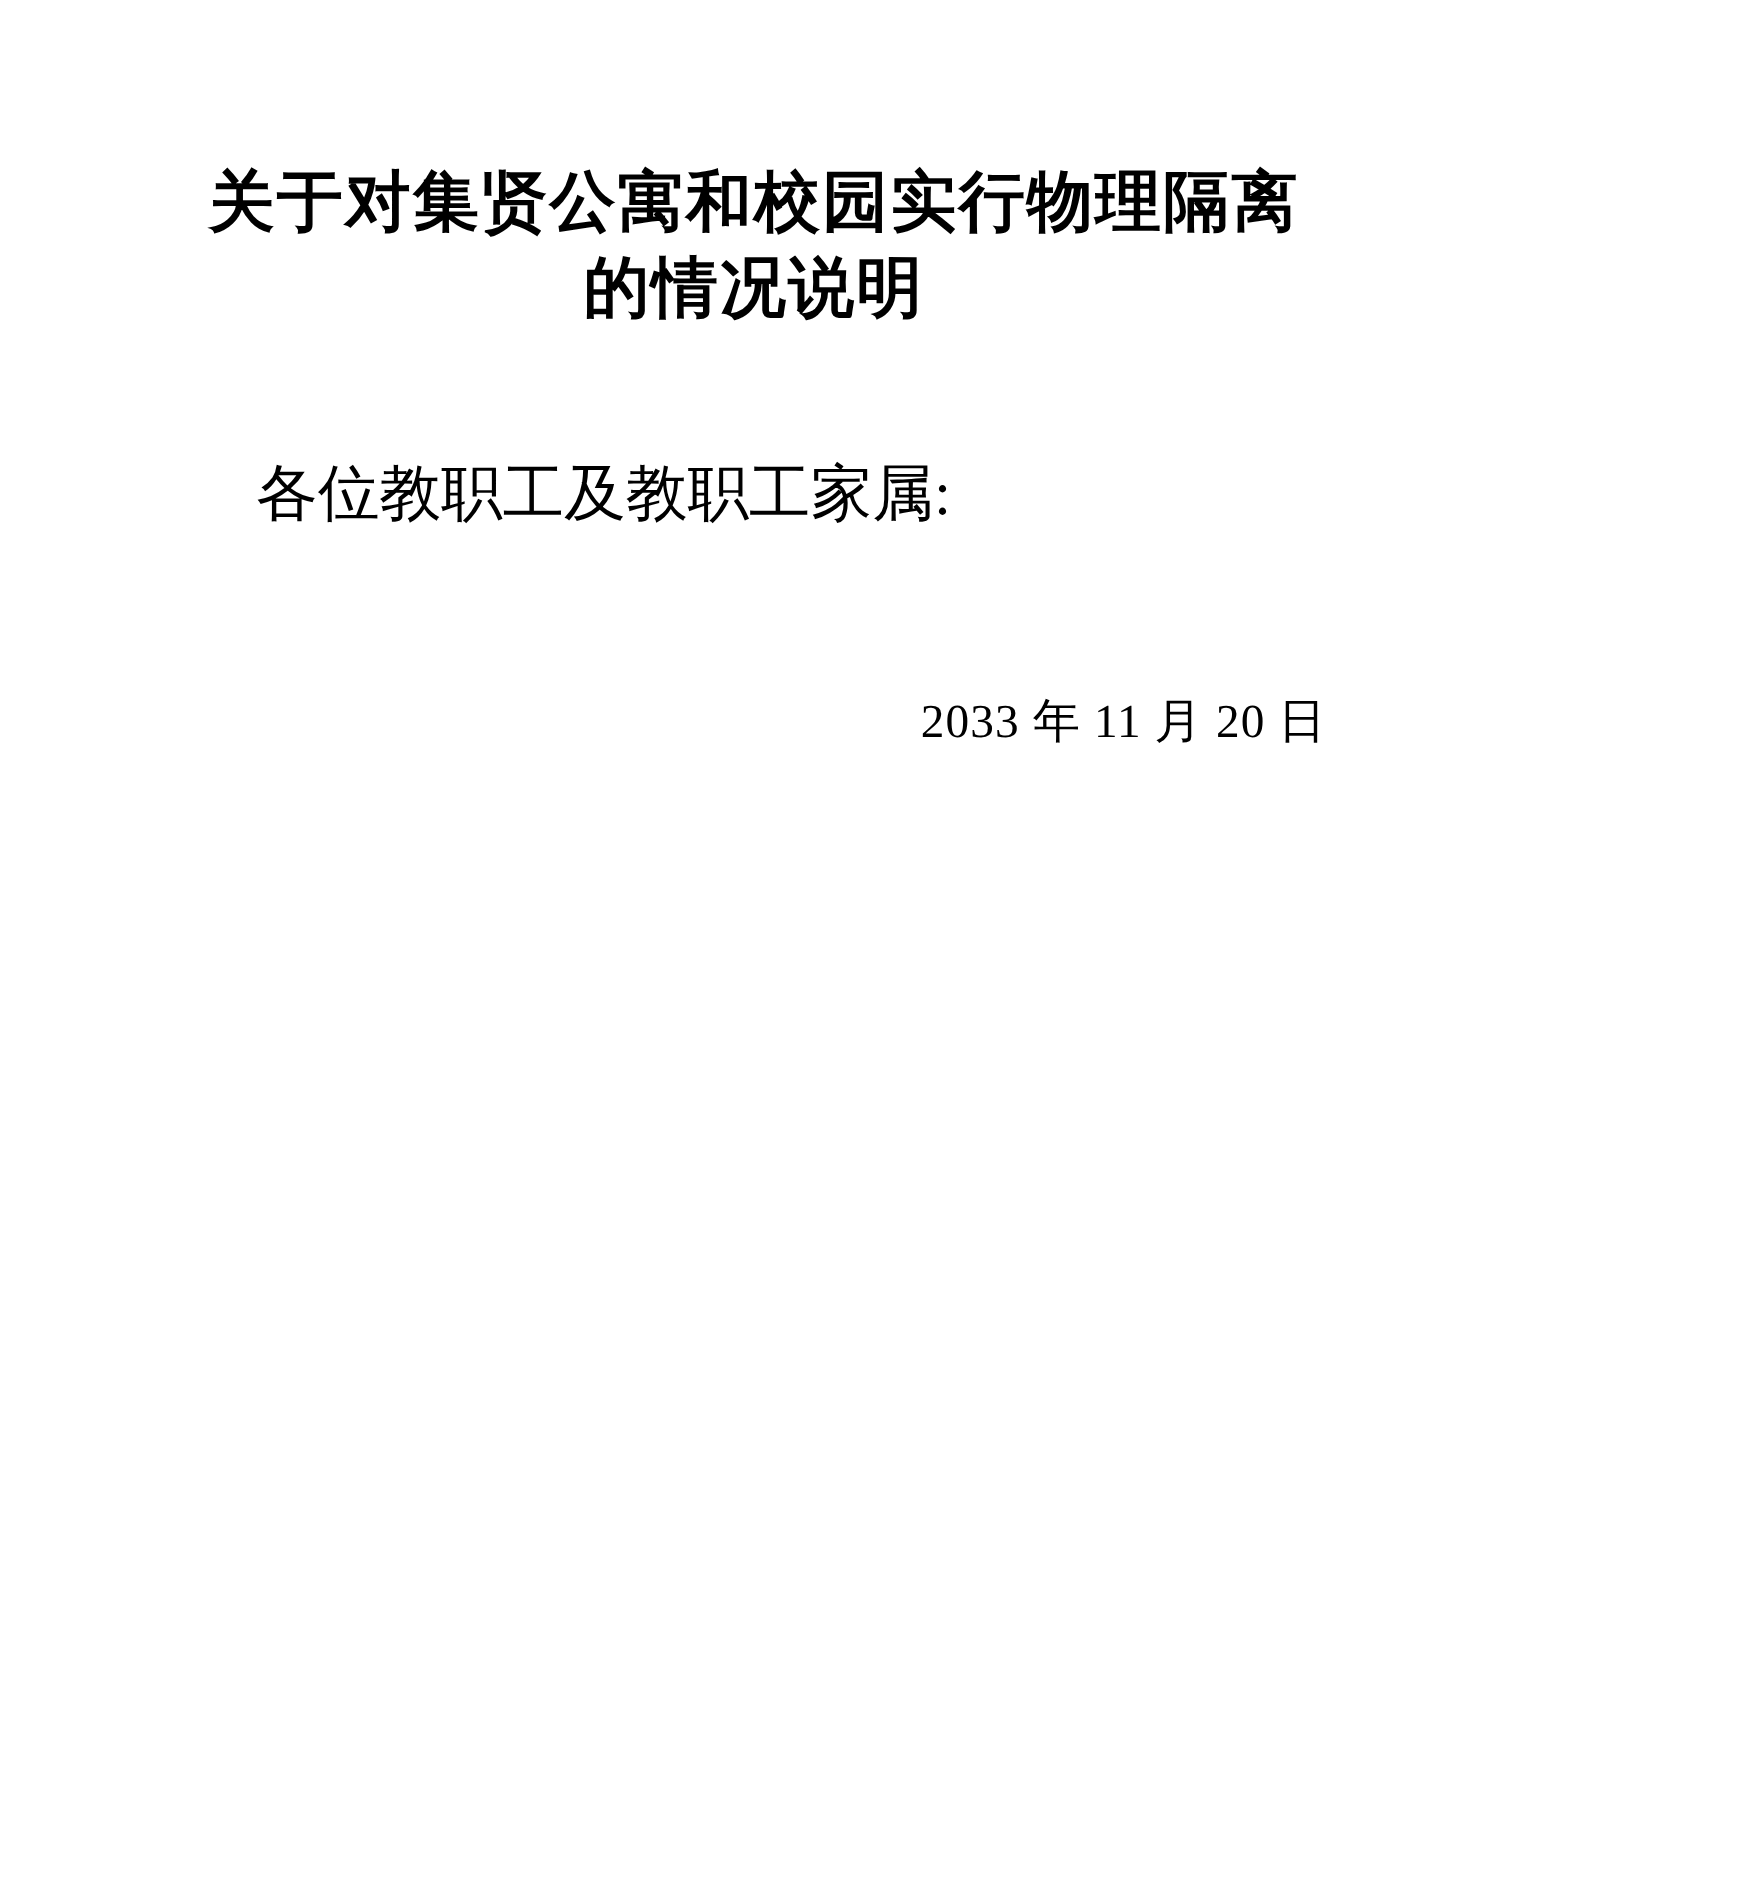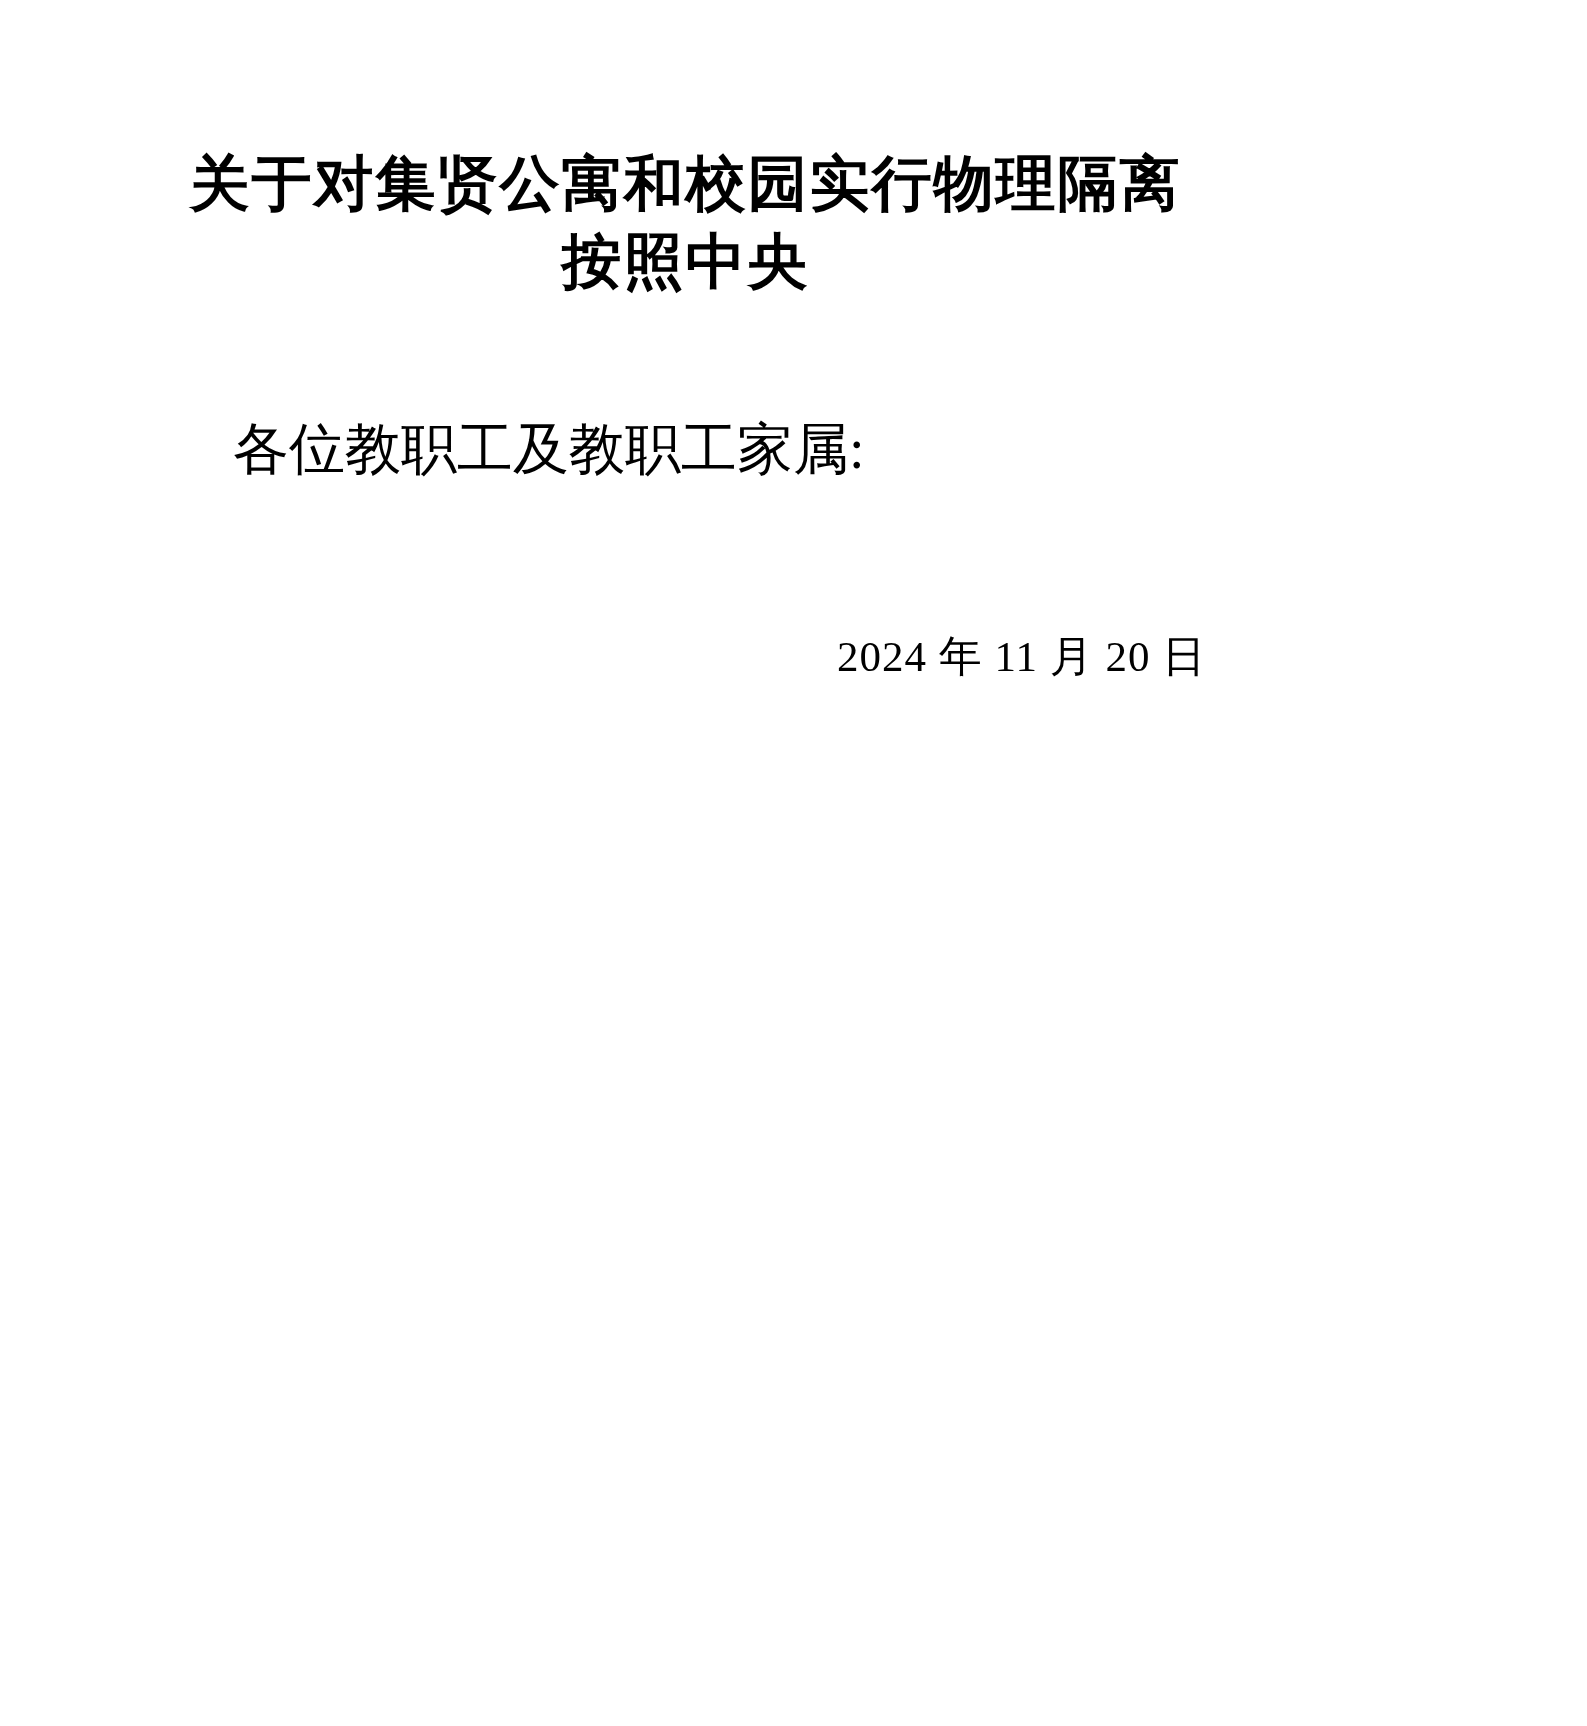--- a/index.html
+++ b/index.html
@@ -52,22 +52,22 @@
     white-space: nowrap;
   }
 </style>
 </head>
 <body>
 
 <div class="page">
 
   <div class="doc-title">
     <div>关于对集贤公寓和校园实行物理隔离</div>
-    <div>按照中央</div>
+    <div>的情况说明</div>
   </div>
 
   <div class="doc-body">
     <p class="salutation">各位教职工及教职工家属:</p>
   </div>
 
-  <div class="date-line">2024 年 11 月 20 日</div>
+  <div class="date-line">2033 年 11 月 20 日</div>
 
 </div>
 
 </body></html>

